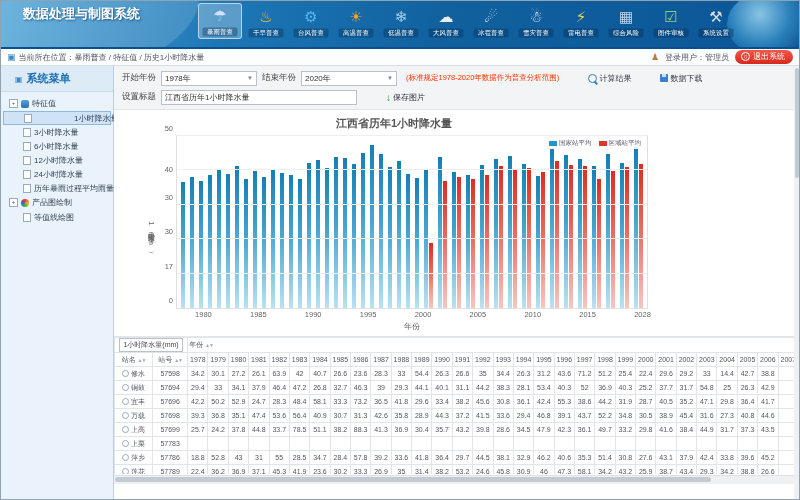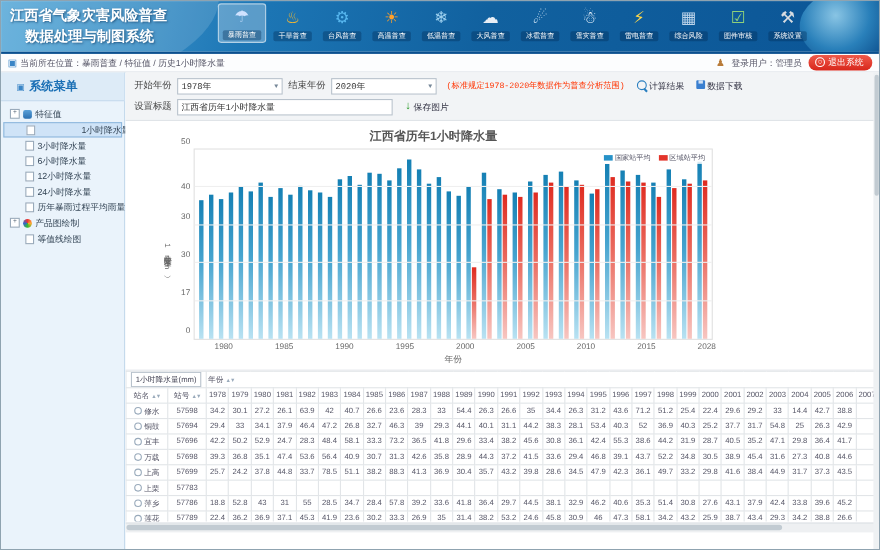--- a/index.html
+++ b/index.html
@@ -38,27 +38,27 @@
   .tree-item{display:flex;align-items:center;gap:3px;padding:1.5px 2px 1.5px 20px;cursor:pointer;white-space:nowrap;}
   .tree-item .doc{width:6px;height:7px;border:1px solid #9ab;background:#fff;flex:none;}
   .tree-item.selected{background:#cfe3f7;border:1px solid #8fb8dd;padding-top:0.5px;padding-bottom:0.5px;gap:42px;}
 
   .main{flex:1;background:#fff;position:relative;overflow:hidden;}
   
   .vscroll{position:absolute;right:0;top:0;width:5px;height:100%;background:#eef1f3;}
   .vscroll .thumb{position:absolute;top:2px;left:0.5px;width:4px;height:110px;background:#c2cbd2;border-radius:2px;}
 
   
-  .controls{background:#f2f4f6;border-bottom:1px solid #e0e4e8;padding:4px 8px 4px 8px;font-family:Liberation Mono, monospace;}
+  .controls{background:#f2f4f6;border-bottom:1px solid #e0e4e8;padding:4px 8px 4px 8px;}
   .ctrl-row{display:flex;align-items:center;gap:5px;height:16px;font-size:8.5px;color:#444;}
   .ctrl-row + .ctrl-row{margin-top:3px;}
   .sel{display:flex;align-items:center;justify-content:space-between;width:88px;height:13px;background:#fff;border:1px solid #b8c2cc;font-size:8px;color:#333;padding:0 3px;cursor:pointer;}
   .sel .arr{color:#789;font-size:6px;}
   .notice{color:#f30;font-size:7.5px;margin-left:4px;white-space:nowrap;}
-  .mini-btn{display:flex;align-items:flex-start;gap:2px;font-size:8px;color:#334;cursor:pointer;margin-left:6px;white-space:nowrap;}
+  .mini-btn{display:flex;align-items:center;gap:2px;font-size:8px;color:#334;cursor:pointer;margin-left:24px;white-space:nowrap;}
   .mag{width:7px;height:7px;border:1.5px solid #2a7fc0;border-radius:50%;position:relative;display:inline-block;}
   .mag:after{content:"";position:absolute;width:4px;height:1.5px;background:#2a7fc0;transform:rotate(45deg);left:5px;top:7px;}
   .disk{width:8px;height:8px;background:#3a7fd0;border-radius:1px;position:relative;display:inline-block;}
   .disk:after{content:"";position:absolute;left:2px;top:0;width:4px;height:3px;background:#cfe0f4;}
   .txt-input{width:188px;height:13px;border:1px solid #b8c2cc;background:#fff;font-size:8px;color:#333;padding:0 3px;font-family:inherit;}
   .save-ico{color:#2a9a2a;font-weight:bold;font-size:10px;}
 
   
   .chart-section{background:#fff;padding:6px 0 4px 26px;}
   .chart-panel{width:508px;}
@@ -93,21 +93,20 @@
   .hscroll{height:8px;background:#eef0f2;border-top:1px solid #dde1e5;position:relative;margin-top:1px;}
   .hscroll .thumb{position:absolute;left:1px;top:1px;height:5px;width:87%;background:#c2cbd2;border-radius:3px;}
 </style>
 </head>
 <body>
 
 <div id="window">
 
   <div class="app-header">
     <div class="app-title">
-      <span>江西省气象灾害风险普查</span>
       <span class="l2">数据处理与制图系统</span>
     </div>
     <div class="toolbar" id="toolbar">
         <div class="tool selected">
           <span class="ticon" style="color: rgb(207, 226, 255);">☂</span>
           <span class="tlabel">暴雨普查</span>
         </div>
         <div class="tool">
           <span class="ticon" style="color: rgb(246, 184, 48);">♨</span>
           <span class="tlabel">干旱普查</span>

